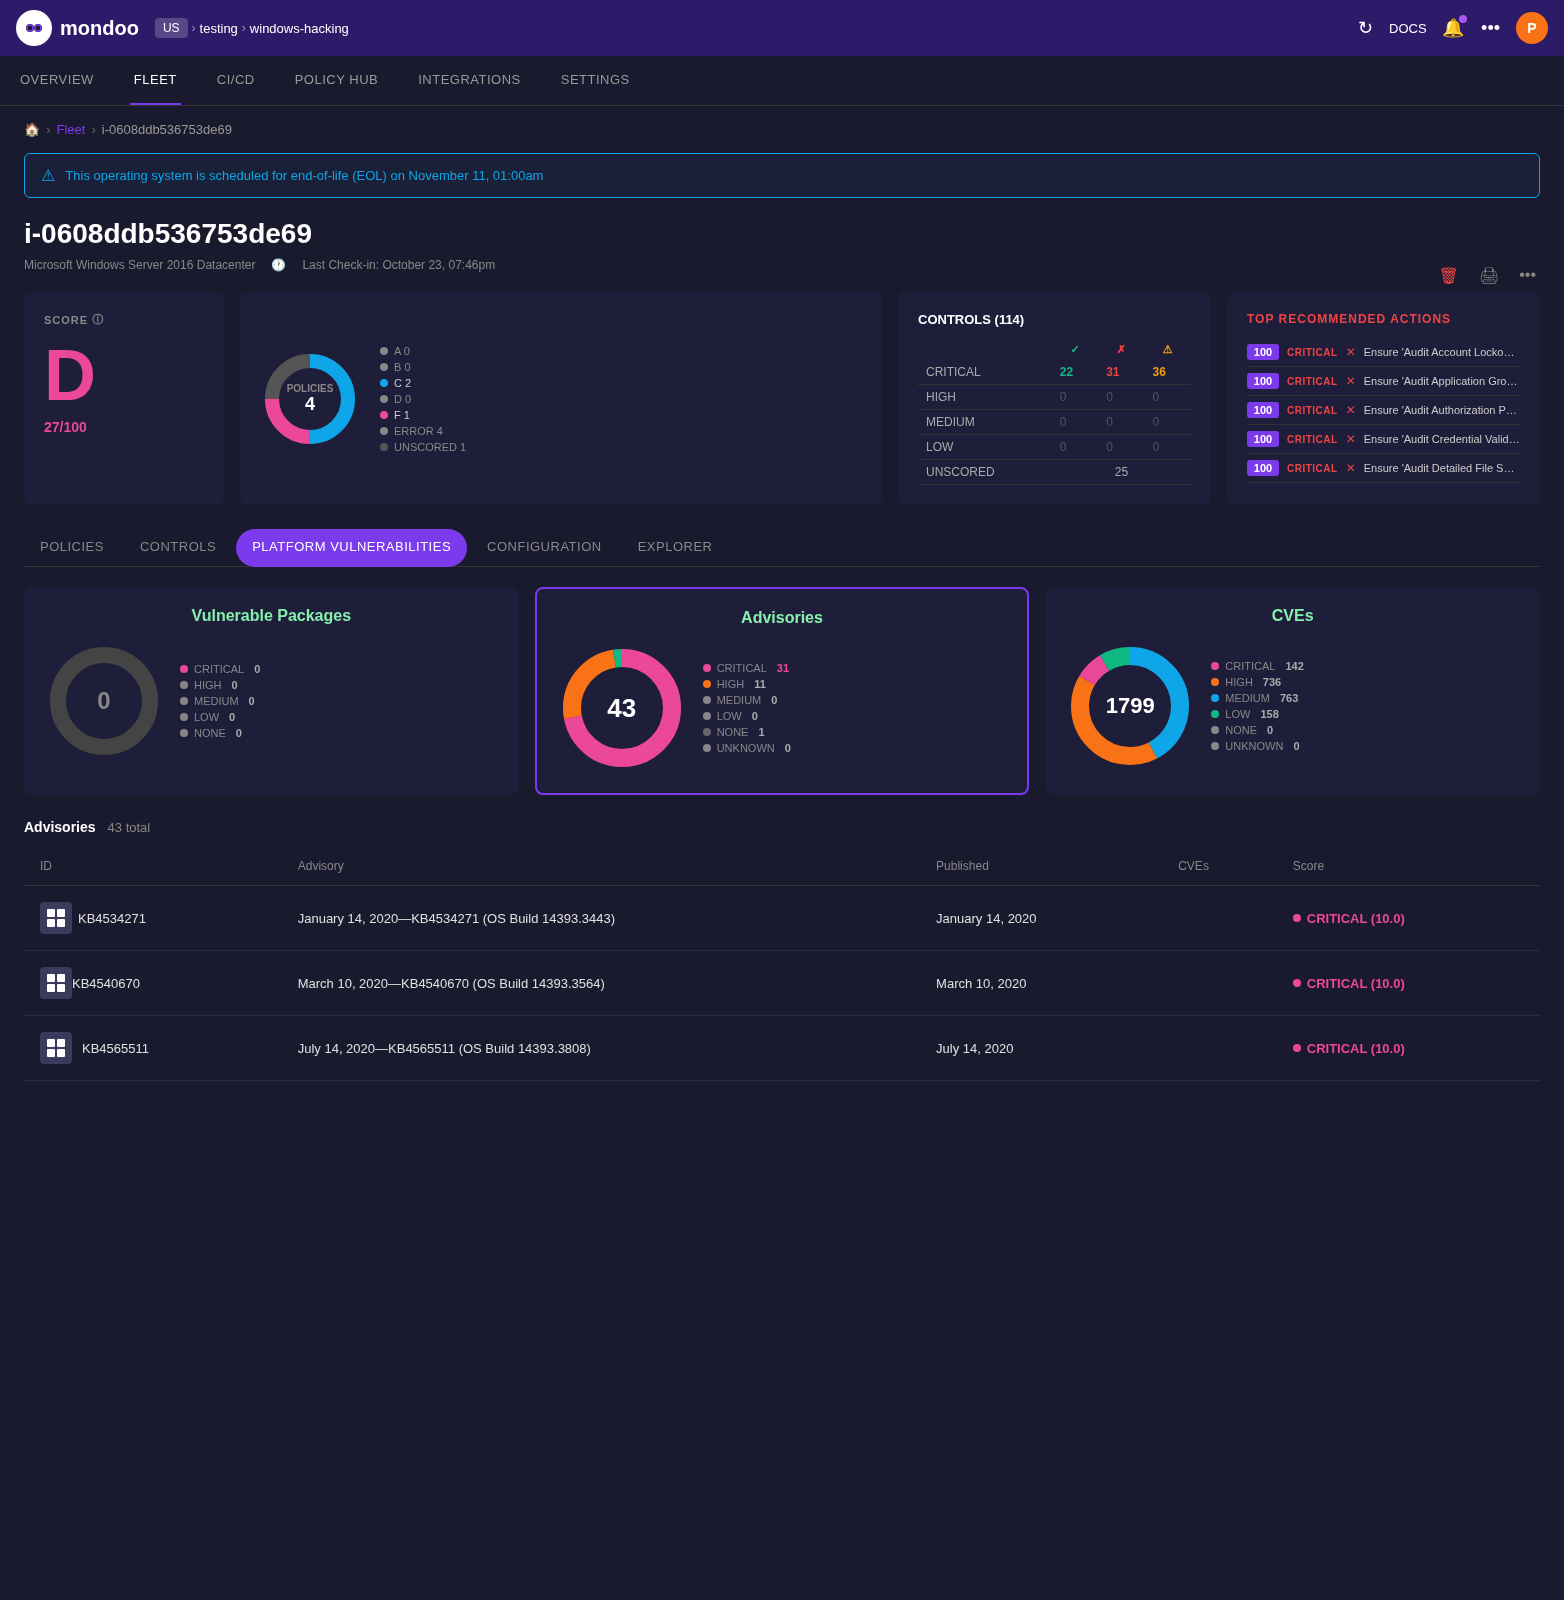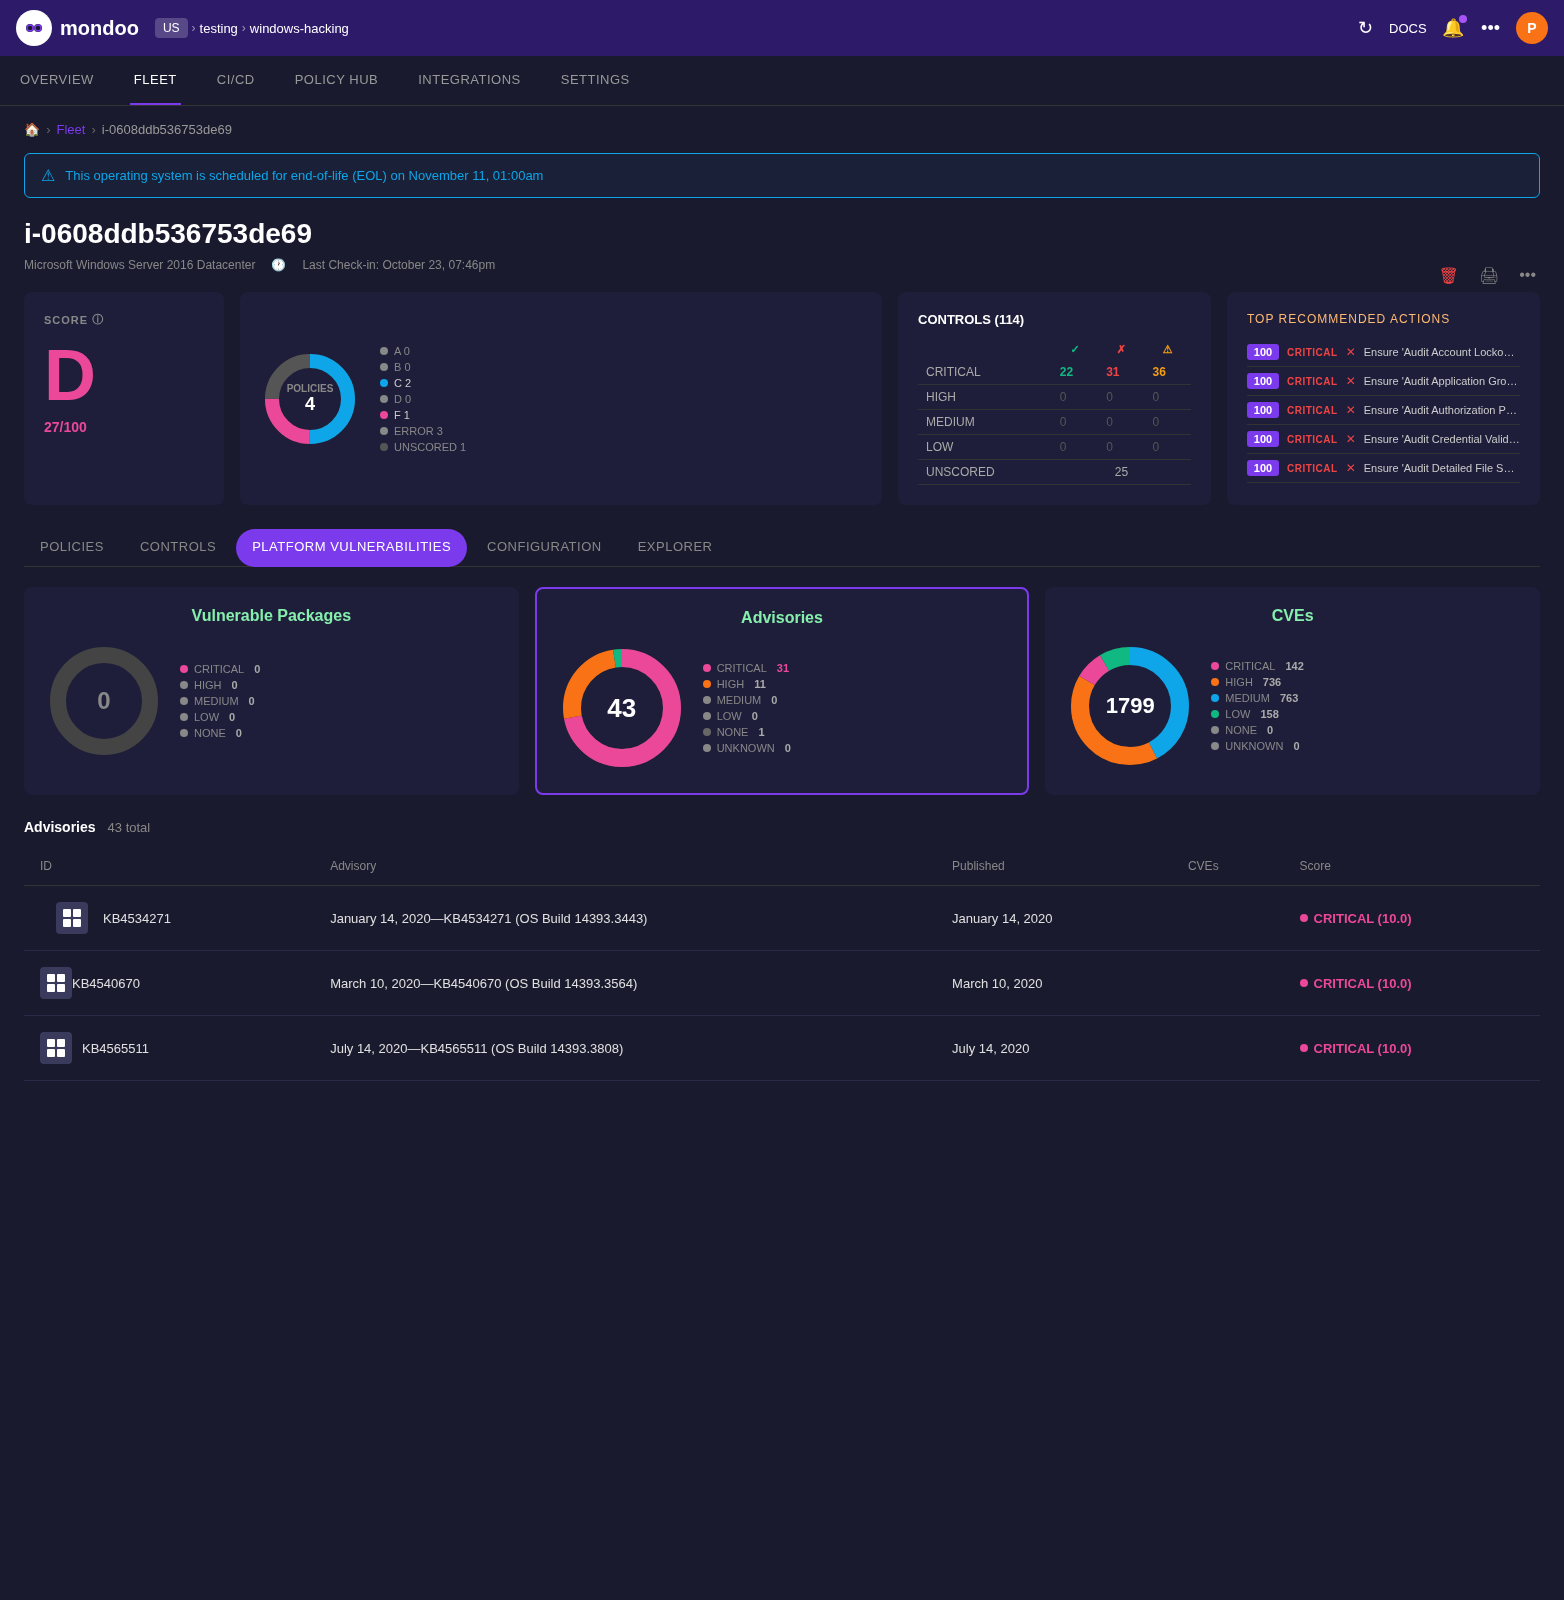--- a/index.html
+++ b/index.html
@@ -71,21 +71,21 @@
     .controls-table th:first-child { text-align: left; }
     .controls-table td { padding: 5px 8px; font-size: 12px; border-bottom: 1px solid #333; }
     .controls-table td:first-child { color: #aaa; }
     .ctrl-pass { color: #10b981; font-weight: 600; }
     .ctrl-fail { color: #ef4444; font-weight: 600; }
     .ctrl-warn { color: #f59e0b; font-weight: 600; }
     .ctrl-zero { color: #555; }
 
     
     .recommended-card { background: #1e1e3a; border-radius: 8px; padding: 20px; overflow: hidden; }
-    .recommended-title { font-size: 12px; font-weight: 400; color: #fdba74; letter-spacing: 1px; margin-bottom: 12px; }
+    .recommended-title { font-size: 12px; font-weight: 700; color: #ef4444; letter-spacing: 1px; margin-bottom: 12px; }
     .rec-item { display: flex; align-items: center; gap: 8px; padding: 6px 0; border-bottom: 1px solid #333; font-size: 11px; }
     .rec-score { background: #7c3aed; color: white; padding: 2px 6px; border-radius: 3px; font-weight: 700; font-size: 11px; min-width: 32px; text-align: center; }
     .rec-badge { color: #ef4444; font-size: 10px; font-weight: 700; letter-spacing: 0.5px; }
     .rec-x { color: #ef4444; font-size: 12px; }
     .rec-text { color: #ccc; overflow: hidden; text-overflow: ellipsis; white-space: nowrap; max-width: 200px; }
 
     
     .tab-bar { display: flex; gap: 4px; margin-bottom: 20px; border-bottom: 1px solid #333; padding-bottom: 0; }
     .tab-item { padding: 10px 16px; font-size: 13px; color: #888; cursor: pointer; border-bottom: 2px solid transparent; font-weight: 500; letter-spacing: 0.5px; }
     .tab-item.active { background: #7c3aed; color: white; border-radius: 20px; border-bottom: 2px solid transparent; margin-bottom: -1px; }
@@ -234,21 +234,21 @@
         <div class="legend-item">
           <div class="legend-dot" style="background:#888"></div>
           <span>D 0</span>
         </div>
         <div class="legend-item">
           <div class="legend-dot" style="background:#ec4899"></div>
           <span style="color:#ccc">F 1</span>
         </div>
         <div class="legend-item">
           <div class="legend-dot" style="background:#888"></div>
-          <span>ERROR 3</span>
+          <span>ERROR 4</span>
         </div>
         <div class="legend-item">
           <div class="legend-dot" style="background:#555"></div>
           <span>UNSCORED 1</span>
         </div>
       </div>
     </div>
 
     <div style="display: grid; grid-template-columns: 1fr 1fr; gap: 16px;">
       <div class="controls-card">
@@ -501,21 +501,21 @@
           <th>ID</th>
           <th>Advisory</th>
           <th>Published</th>
           <th>CVEs</th>
           <th>Score</th>
         </tr>
       </thead>
       <tbody>
         <tr>
           <td>
-            <div style="display:flex;align-items:center;gap:15px;margin-left:16px;">
+            <div style="display:flex;align-items:center;gap:6px;">
               <div class="advisory-icon">
                 <div class="advisory-icon-inner">
                   <div class="advisory-icon-cell"></div>
                   <div class="advisory-icon-cell"></div>
                   <div class="advisory-icon-cell"></div>
                   <div class="advisory-icon-cell"></div>
                 </div>
               </div>
               <span>KB4534271</span>
             </div>

